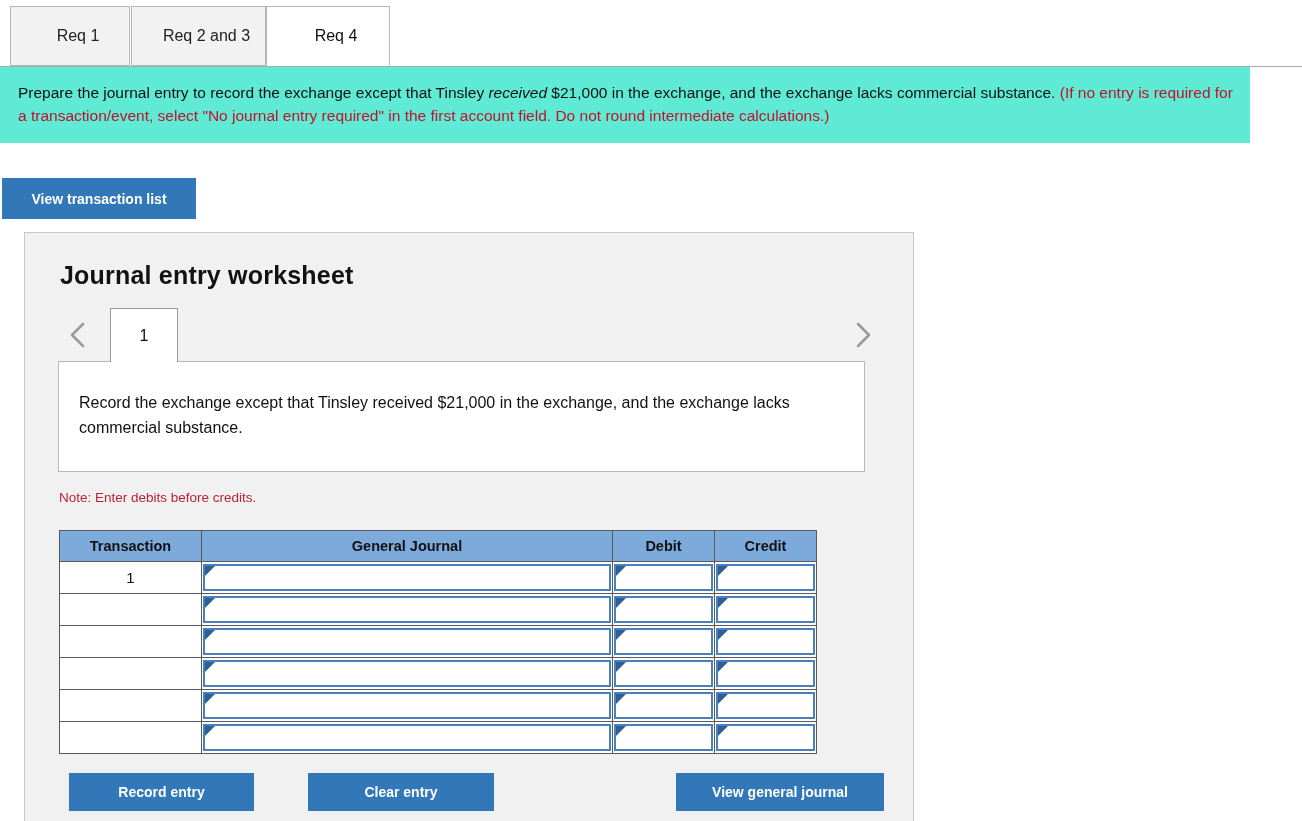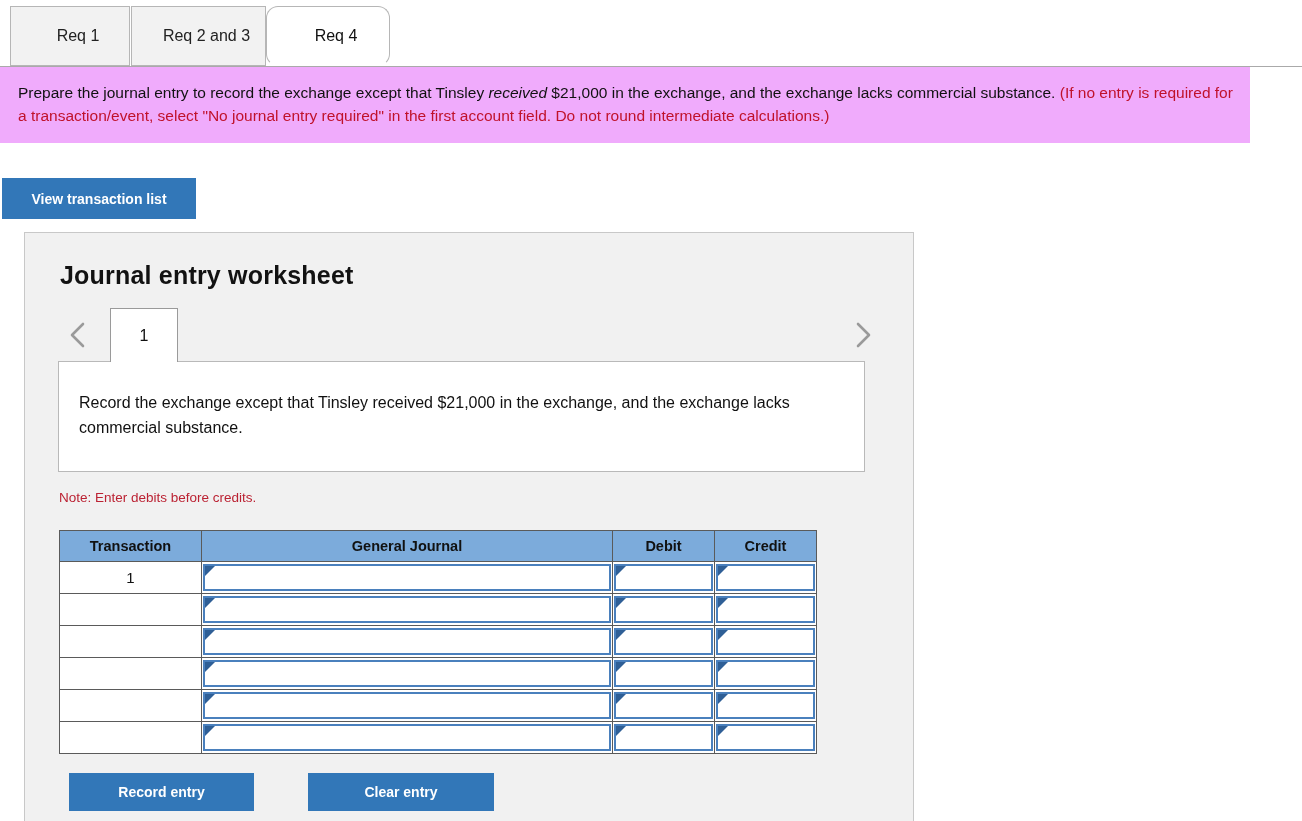--- a/index.html
+++ b/index.html
@@ -46,34 +46,33 @@
     color: #222222;
     cursor: pointer;
     z-index: 2;
     padding-left: 16px;
   }
   .tab.active {
     background: #ffffff;
     border-bottom: 1px solid #ffffff;
     color: #111111;
     z-index: 4;
-    border-radius: 12px;
   }
   #tab-0 { left: 10px;  width: 120px; }
   #tab-1 { left: 131px; width: 135px; }
   #tab-2 { left: 266px; width: 124px; }
 
   
   .instruction {
     position: absolute;
     left: 0;
     top: 67px;
     width: 1250px;
     box-sizing: border-box;
-    background: #f0abfc;
+    background: #5eead4;
     padding: 14px 16px 16px 18px;
     font-size: 15.5px;
     line-height: 23px;
     color: #111111;
   }
   .instruction .em { font-style: italic; }
   .instruction .red { color: #c0122b; }
 
   
   .btn {
@@ -445,15 +444,16 @@
             </div>
           </td>
       </tr>
 
     </tbody>
   </table>
 
   <div class="footer-buttons">
     <button class="btn" id="record-entry">Record entry</button>
     <button class="btn" id="clear-entry">Clear entry</button>
+    <button class="btn" id="view-general-journal">View general journal</button>
   </div>
 
 </div>
 
 </body></html>

